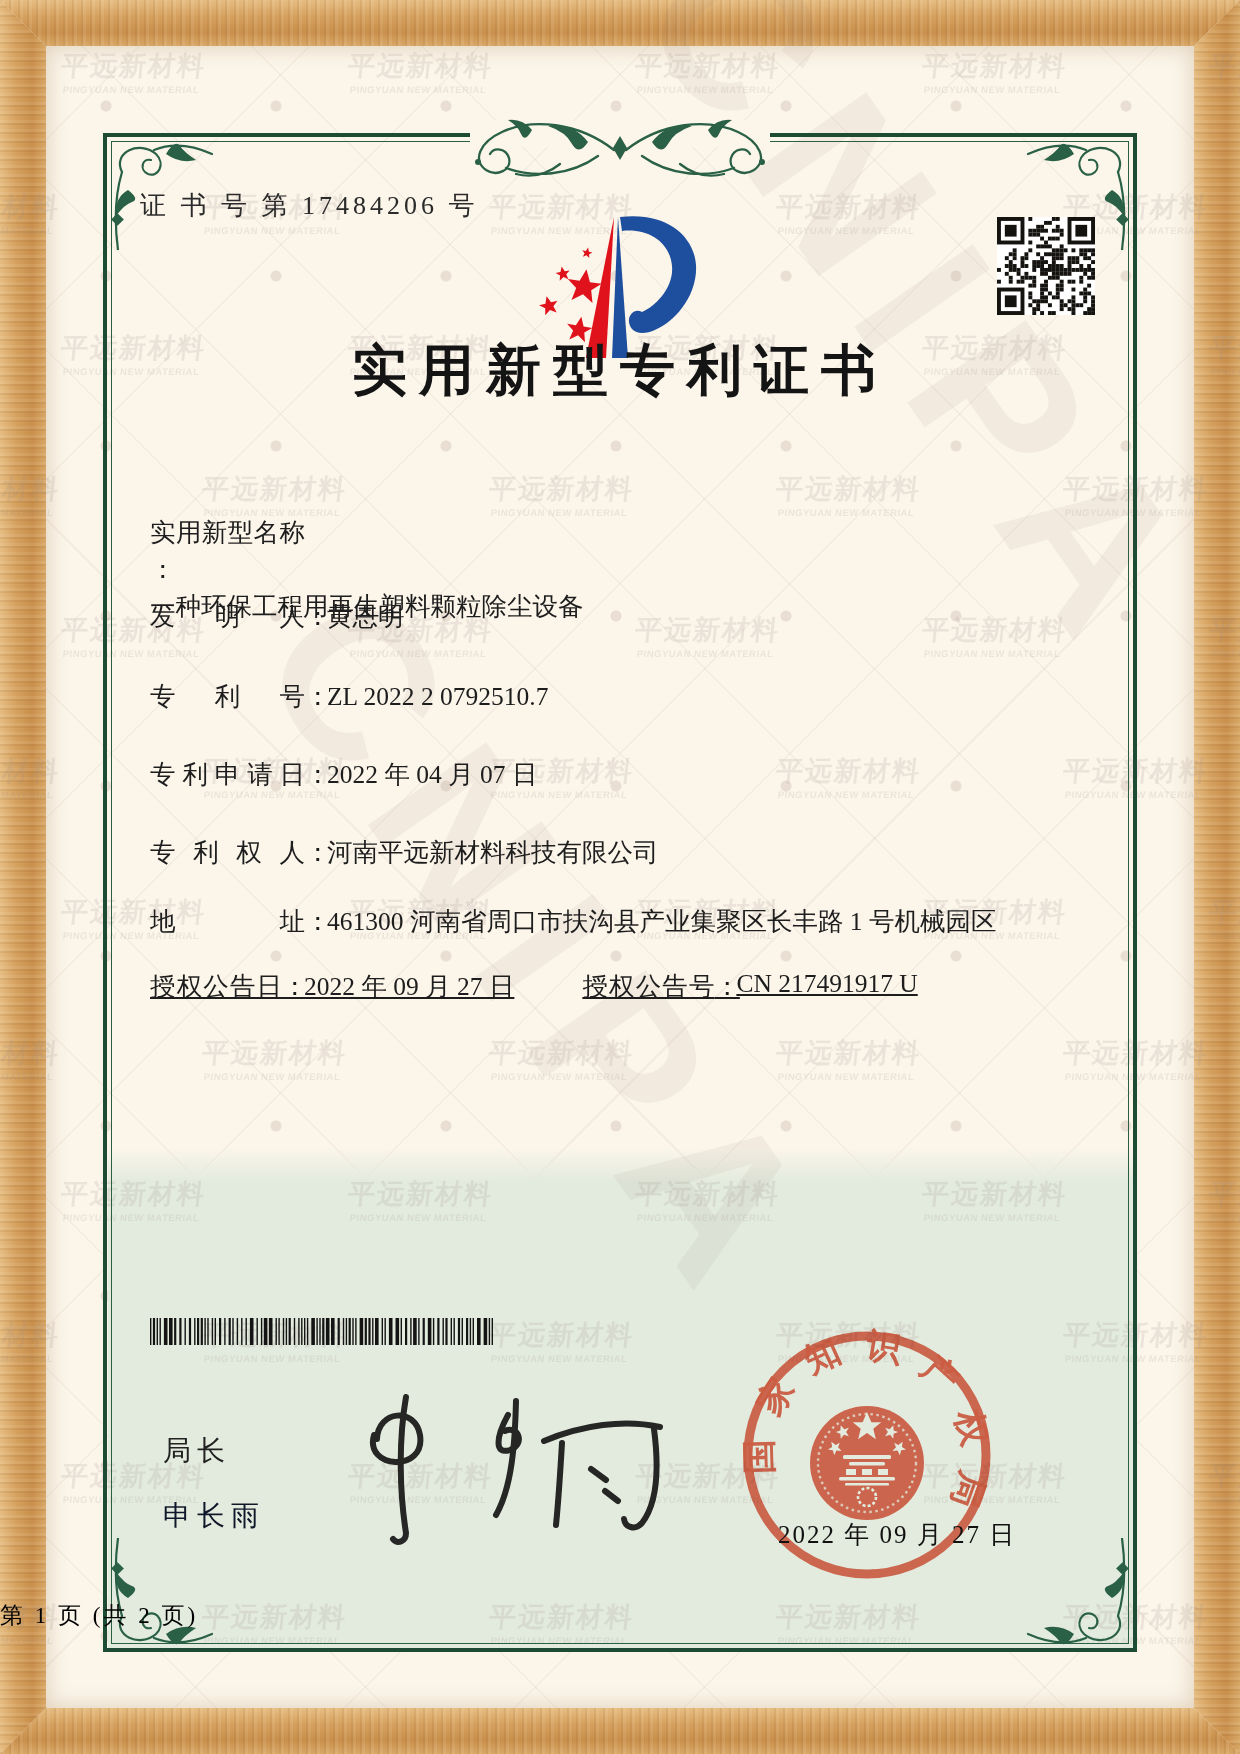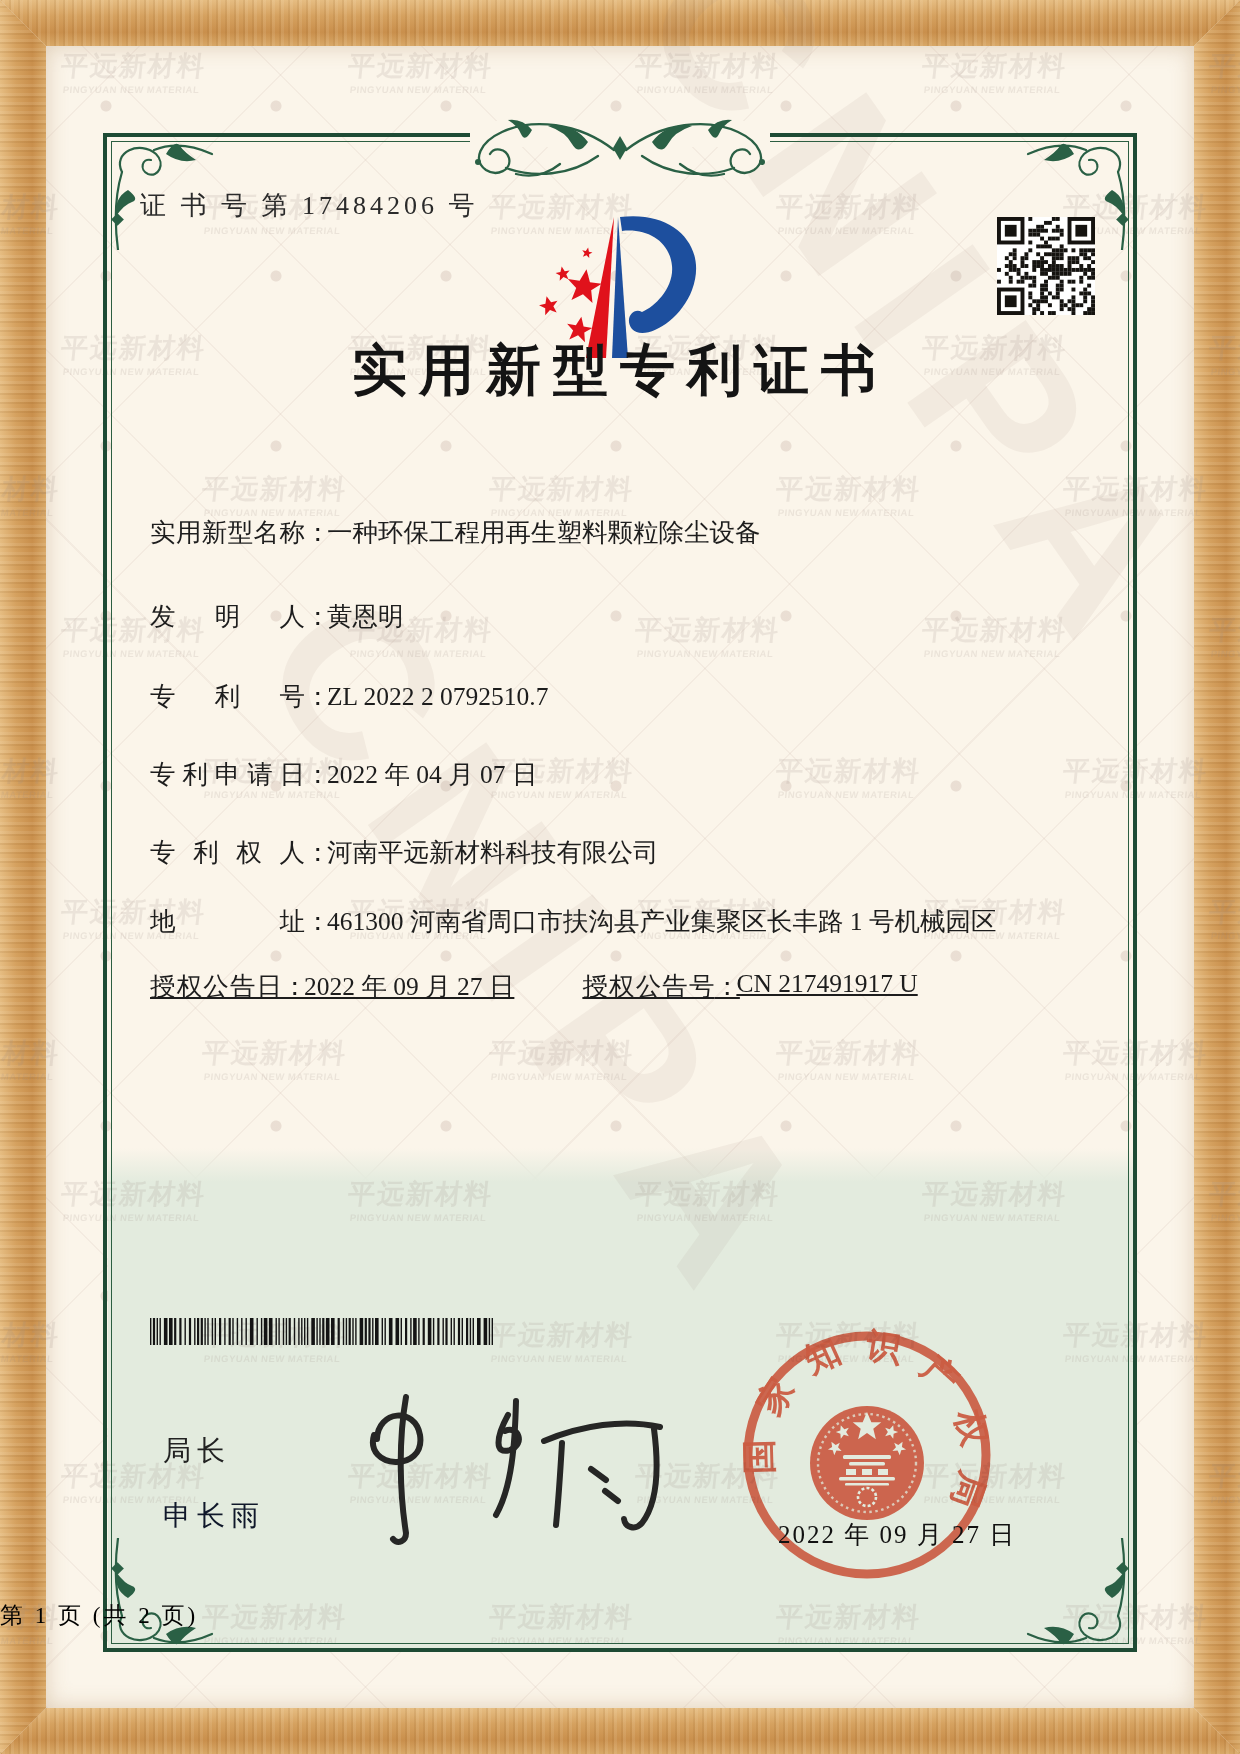--- a/index.html
+++ b/index.html
@@ -60,21 +60,21 @@
   .logo { position:absolute; left:538px; top:214px; z-index:8; }
   .qr { position:absolute; left:997px; top:217px; width:98px; height:98px; z-index:8; background:#fff; }
   .title { position:absolute; left:0; width:100%; top:334px; text-align:center; font-size:55px; font-weight:bold;
     letter-spacing:12px; color:#141414; z-index:8; }
 
   
   .field { position:absolute; left:150px; z-index:8; display:flex; font-size:25.5px; color:#1d1d1d; line-height:37px; }
   .field-label { width:155px; text-align:justify; text-align-last:justify; white-space:normal; }
   .field-colon { width:22px; }
   .field-value { width:745px; }
-  .f-name      { top:514px; }
+  .f-name      { top:514px;flex-direction:column; }
   .f-inventor  { top:598px; }
   .f-patentno  { top:678px; }
   .f-filing    { top:756px; }
   .f-patentee  { top:834px; }
   .f-address   { top:903px; }
   .grant-row { position:absolute; left:150px; top:969px; width:940px; display:flex; z-index:8; font-size:25.5px; color:#1d1d1d; }
   .grant-item { display:flex;text-decoration:underline; }
   .grant-item .field-label { width:132px; }
   .grant-sep { width:68px; }
 

